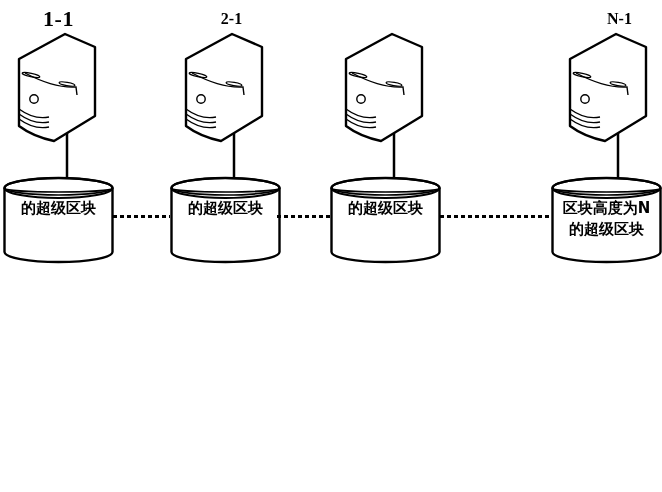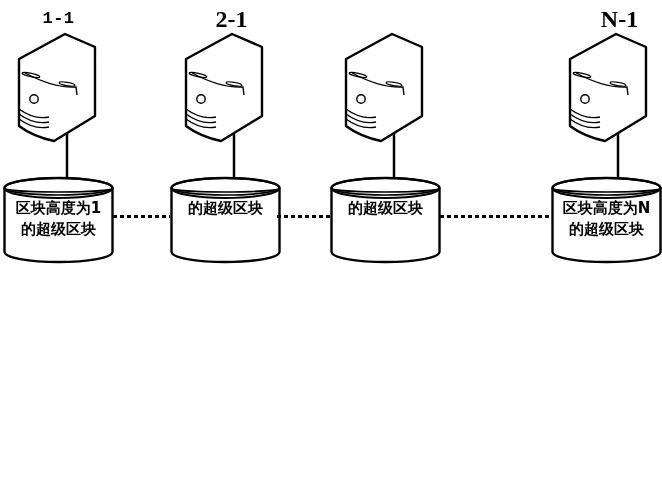--- a/index.html
+++ b/index.html
@@ -22,29 +22,29 @@
     position: absolute;
     top: 5px;
     left: 0;
     width: 115px;
     height: 28px;
     text-align: center;
     white-space: nowrap;
     line-height: 28px;
   }
   .lab-sans {
-    font-family: Liberation Mono, monospace;
+    font-family: Liberation Serif, serif;
     font-weight: bold;
-    font-size: 17px;
+    font-size: 22px;
     letter-spacing: 0.5px;
   }
   .lab-serif {
     font-family: "Liberation Serif", "DejaVu Serif", serif;
     font-weight: bold;
-    font-size: 24px;
+    font-size: 16px;
   }
   .off6  { transform: translateX(6px); }
   .off13 { transform: translateX(13px); }
   .art { position: absolute; top: 0; left: 0; }
   .blocktext {
     position: absolute;
     top: 198px;
     left: 0;
     width: 115px;
     text-align: center;
@@ -88,21 +88,20 @@
   </svg>
 
   <div class="unit" style="left:1px">
     <div class="nlabel lab-sans">1-1</div>
     <svg class="art" width="115" height="266" viewBox="0 0 115 266">
       <line x1="66" y1="128" x2="66" y2="190" stroke="#000000" stroke-width="2.5"></line>
       <use href="#sym-server" x="15" y="32" width="82" height="113"></use>
       <use href="#sym-cyl" x="2" y="176" width="111" height="88"></use>
     </svg>
     <div class="blocktext">
-      <div>区块高度为1</div>
       <div>的超级区块</div>
     </div>
   </div>
 
   <div class="dash" style="left:113px;width:57px"></div>
 
   <div class="unit" style="left:168px">
     <div class="nlabel lab-serif off6">2-1</div>
     <svg class="art" width="115" height="266" viewBox="0 0 115 266">
       <line x1="66" y1="128" x2="66" y2="190" stroke="#000000" stroke-width="2.5"></line>

